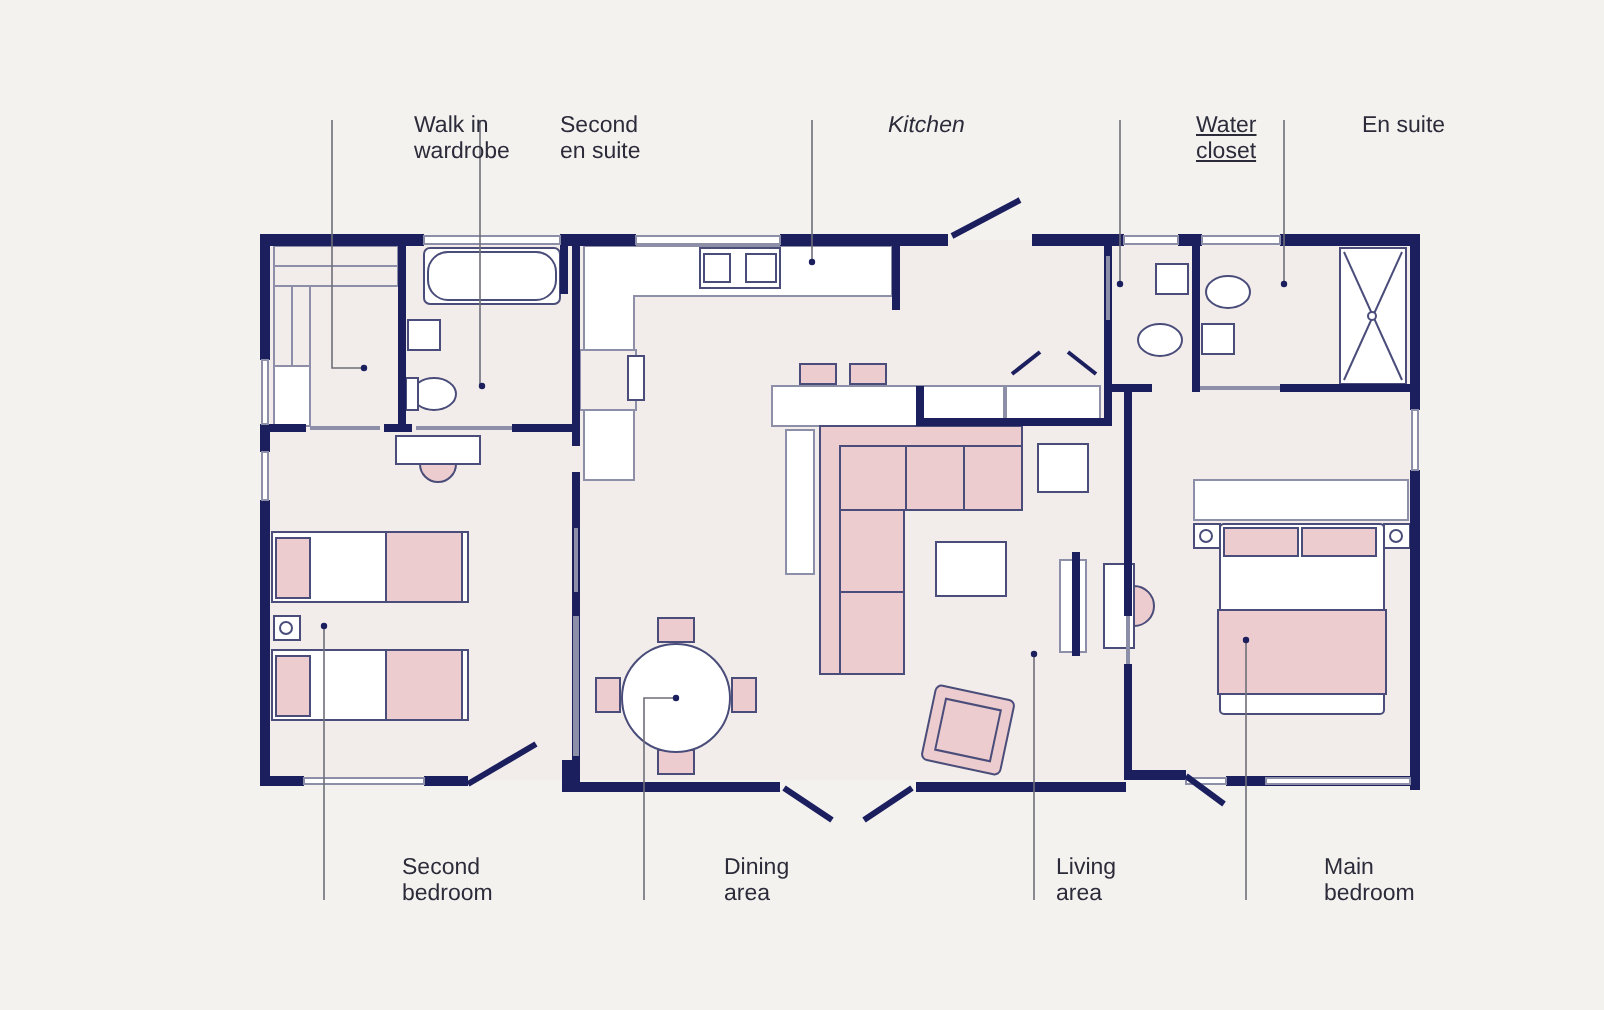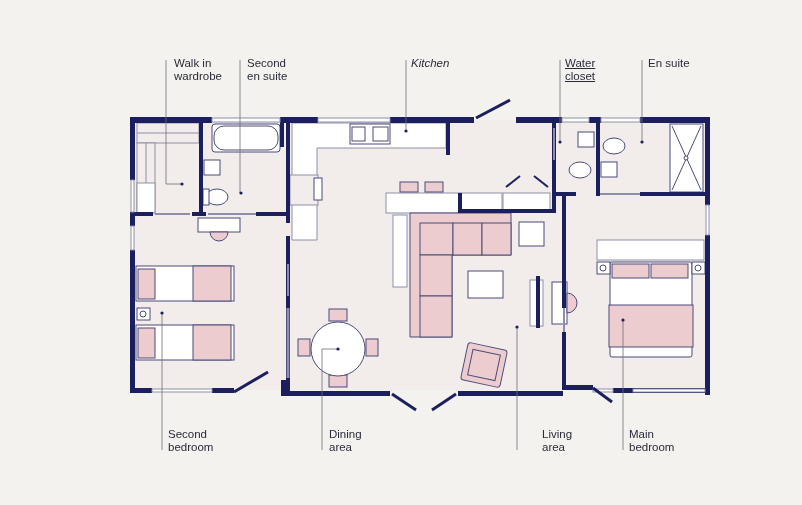--- a/index.html
+++ b/index.html
@@ -1,19 +1,19 @@
 <!DOCTYPE html>
 <html><head>
 <meta charset="utf-8">
 <style>
   html, body { margin: 0; padding: 0; }
   body { width: 802px; height: 505px; background: #f4f2ef; overflow: hidden; position: relative;
          font-family: "Liberation Sans", "DejaVu Sans", sans-serif; }
   #plan { position: absolute; left: 0; top: 0; }
-  .lbl { position: absolute; font-size: 11.5px; line-height: 13px; color: #2b2b3a; white-space: pre-line; }
+  .lbl { position: absolute; font-size: 11.5px; line-height: 13px; color: #2b2b3a; white-space: pre-line; margin-left: 33px; }
 </style>
 </head>
 <body>
 
 <svg id="plan" width="802" height="505" viewBox="0 0 802 505">
 
   <rect x="133" y="120" width="572" height="270" fill="#f2ecea"></rect>
 
   <g fill="#f2ecea" stroke="#8d8fa8" stroke-width="1">
     <rect x="137" y="123" width="62" height="20"></rect>
@@ -219,16 +219,16 @@
 <div class="lbl" style="left:247px;top:57px;">Second
 en suite</div>
 <div class="lbl" style="left:411px;top:57px;font-style:italic;">Kitchen</div>
 <div class="lbl" style="left:565px;top:57px;text-decoration:underline;">Water
 closet</div>
 <div class="lbl" style="left:648px;top:57px;">En suite</div>
 <div class="lbl" style="left:168px;top:428px;">Second
 bedroom</div>
 <div class="lbl" style="left:329px;top:428px;">Dining
 area</div>
-<div class="lbl" style="left:542px;top:428px;">Living
+<div class="lbl" style="left:495px;top:428px;">Living
 area</div>
 <div class="lbl" style="left:629px;top:428px;">Main
 bedroom</div>
 
 </body></html>

